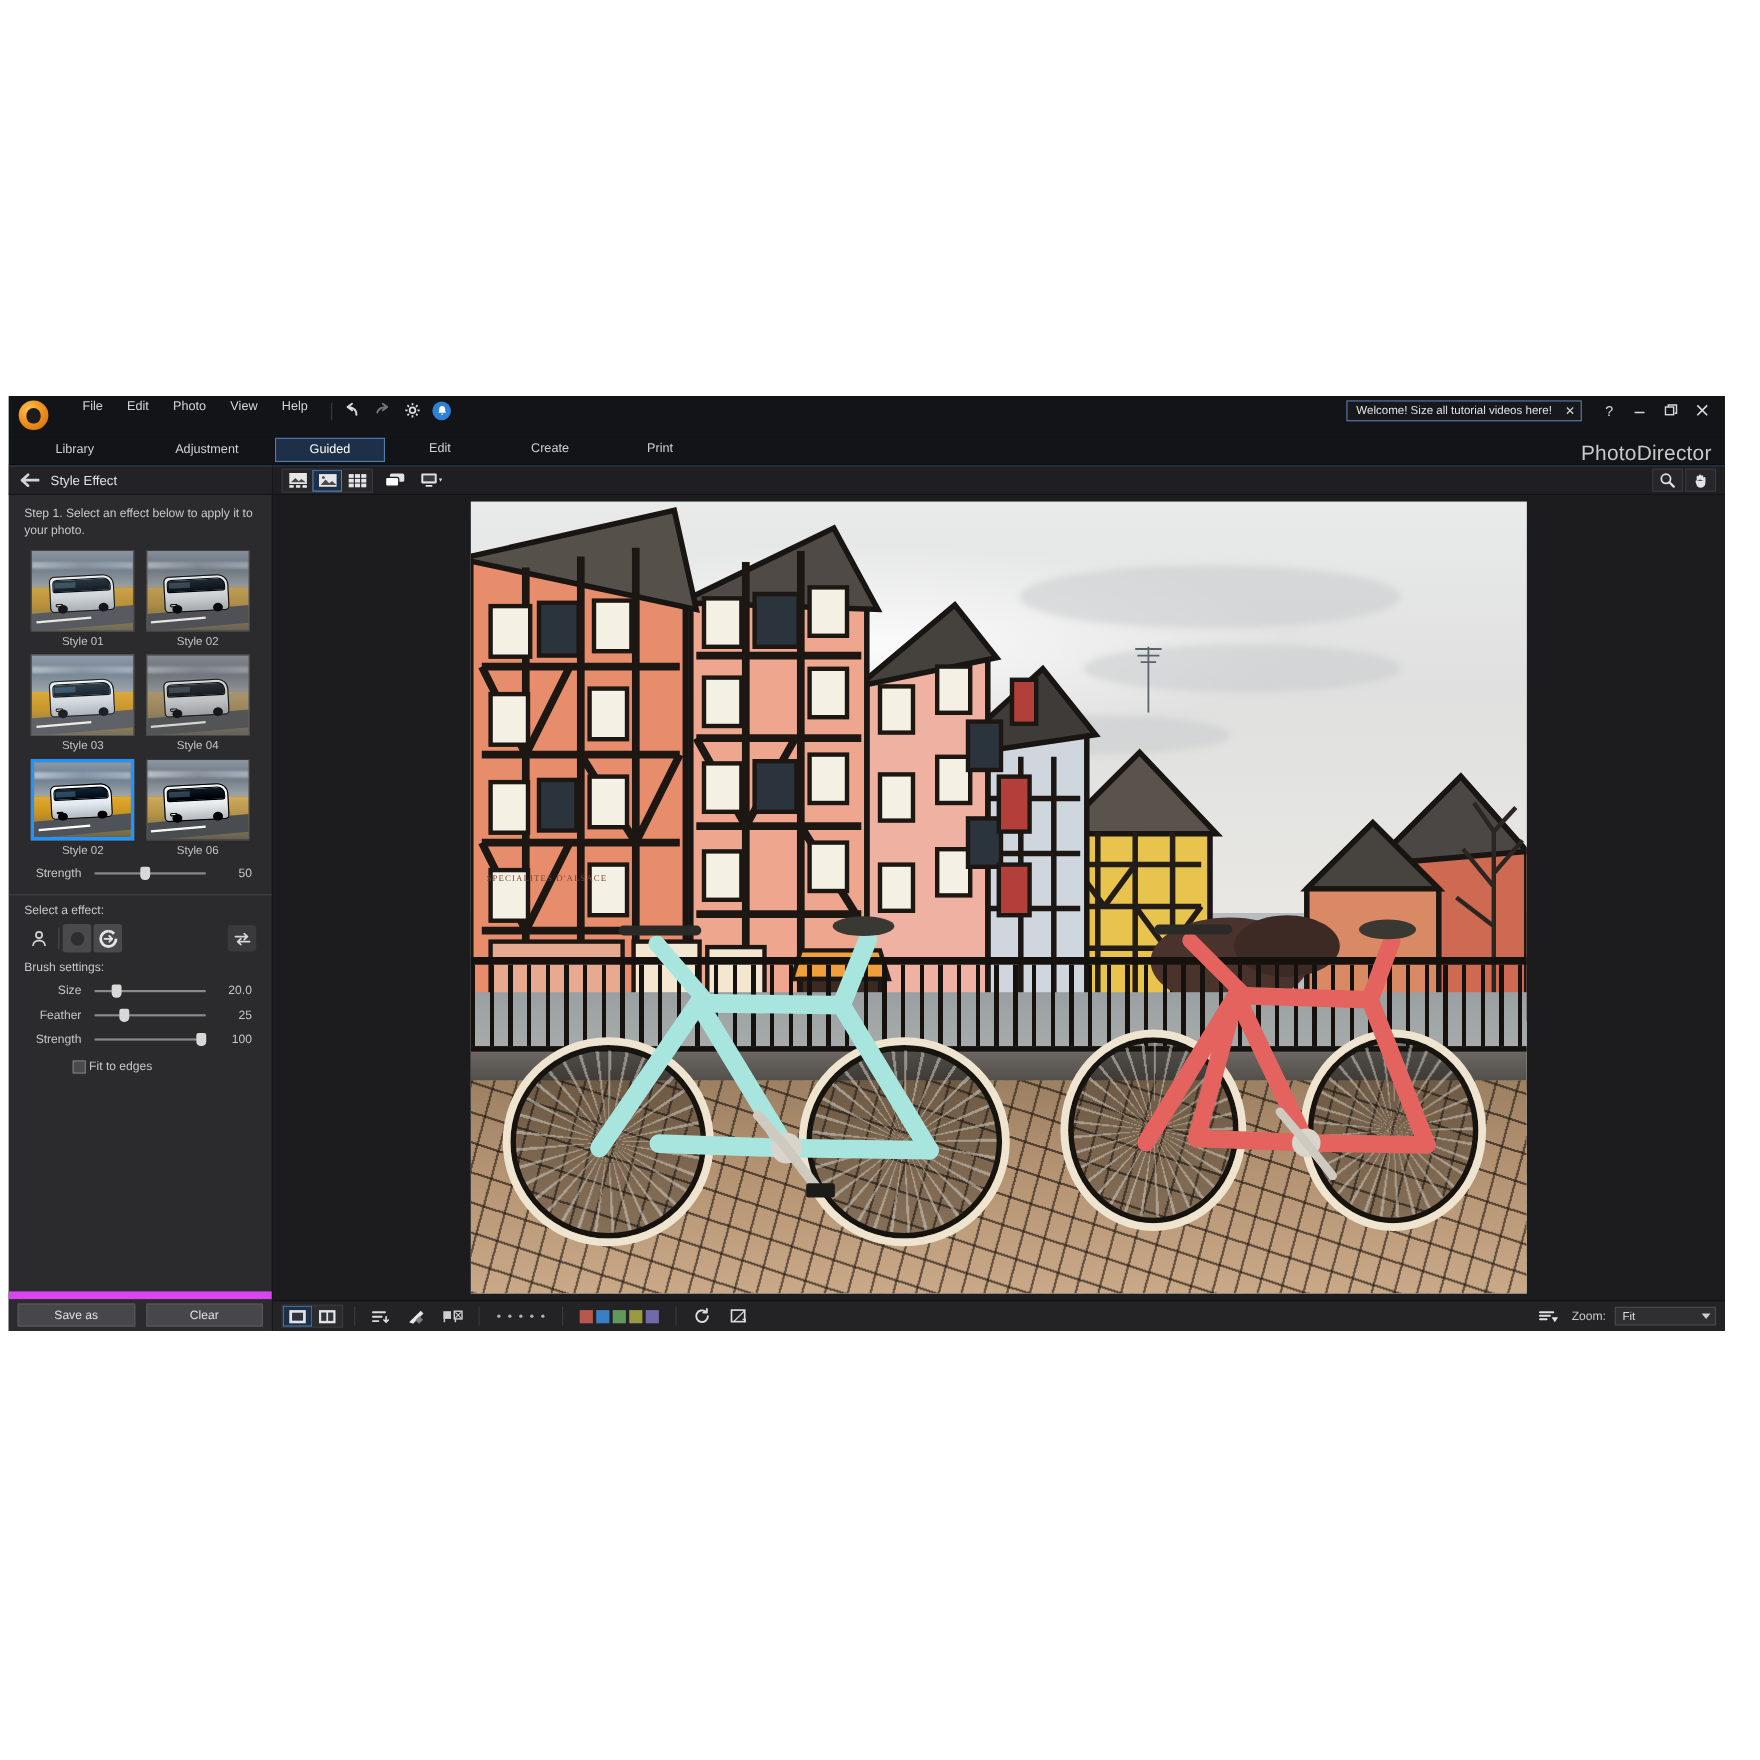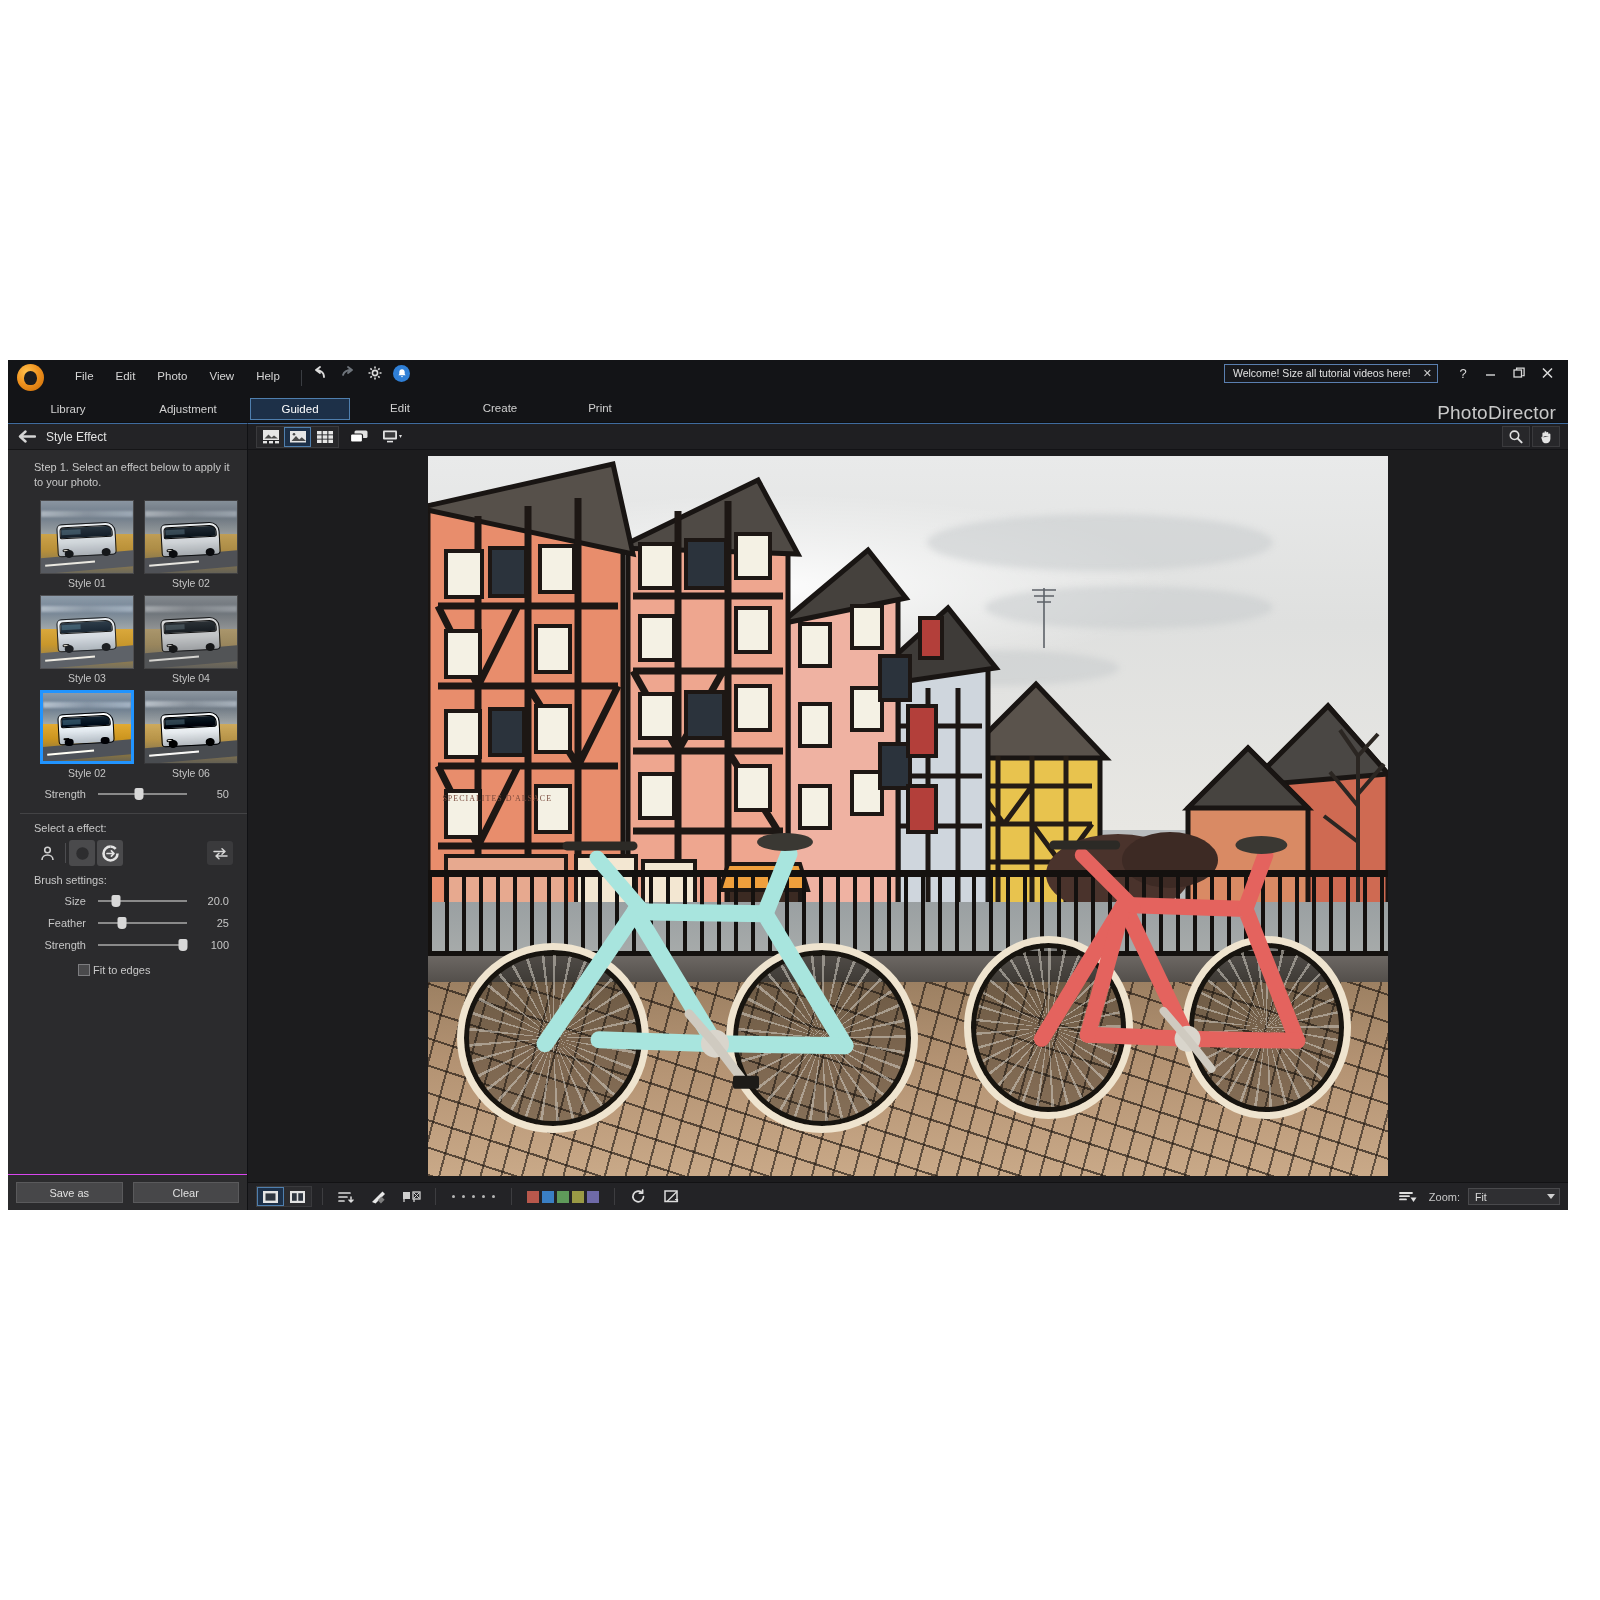--- a/index.html
+++ b/index.html
@@ -38,21 +38,21 @@
     display: flex; align-items: center; justify-content: center;
     position: relative;
   }
   .logo-circle::after {
     content: "";
     position: absolute;
     width: 13px; height: 14px;
     border-radius: 50% 50% 45% 45%;
     background: #1c1c1e;
   }
-  .menubar { display: flex; align-items: flex-end; height: 26px; margin-left: 12px; }
+  .menubar { display: flex; align-items: flex-start; height: 26px; margin-left: 12px; }
   .menu-item {
     padding: 4px 11px; font-size: 11.5px; color: #d6d6d6; cursor: default;
   }
   .topbar-sep {
     width: 1px; height: 16px; background: #3a3d42; margin: 6px 10px 0 10px;
   }
   .tbicons { display: flex; align-items: center; height: 26px; gap: 9px; }
   .tbicon { width: 18px; height: 18px; display:flex; align-items:center; justify-content:center; cursor: default; }
   .badge-blue {
     width: 17px; height: 17px; border-radius: 50%;
@@ -118,21 +118,21 @@
   .panel-header {
     height: 26px; background: #232326;
     display: flex; align-items: center; gap: 10px;
     padding-left: 10px;
     border-bottom: 1px solid #151517;
   }
   .back-arrow { width: 18px; height: 14px; position: relative; cursor: default; }
   .back-arrow svg { display: block; }
   .panel-title { font-size: 12px; color: #e2e2e2; }
 
-  .panel-scroll { flex: 1; overflow: hidden; display: flex; flex-direction: column; padding-left: 12px; }
+  .panel-scroll { flex: 1; overflow: hidden; display: flex; flex-direction: column; }
 
   .step-text {
     padding: 10px 14px 4px 14px;
     font-size: 11px; line-height: 15px; color: #c8c8c8;
   }
   .styles-grid {
     display: grid; grid-template-columns: 1fr 1fr;
     gap: 4px 10px;
     padding: 6px 20px 2px 20px;
   }
@@ -219,21 +219,21 @@
   .brush-invert { position: absolute; right: 14px; width: 26px; height: 24px;
       background:#3a3a3c; border-radius: 3px; display:flex; align-items:center; justify-content:center; }
 
   .checkrow { display: flex; align-items: center; gap: 3px; padding: 8px 0 0 58px; }
   .checkbox {
     width: 12px; height: 12px; border: 1px solid #7d7d80; background: #4a4a4c;
   }
   .checkrow span { font-size: 11px; color: #c8c8c8; }
 
   .panel-footer {
-    border-top: 1px solid #d946ef;
+    border-top: 7px solid #d946ef;
     background: #2b2b2d;
     height: 36px; display: flex; align-items: center; justify-content: space-around;
     gap: 10px; padding: 0 8px;
   }
   .pbtn {
     flex: 1; height: 21px; background: #474749;
     border: 1px solid #5a5a5c;
     color: #e0e0e0; font-size: 11px;
     display:flex; align-items:center; justify-content:center; cursor: default;
   }

